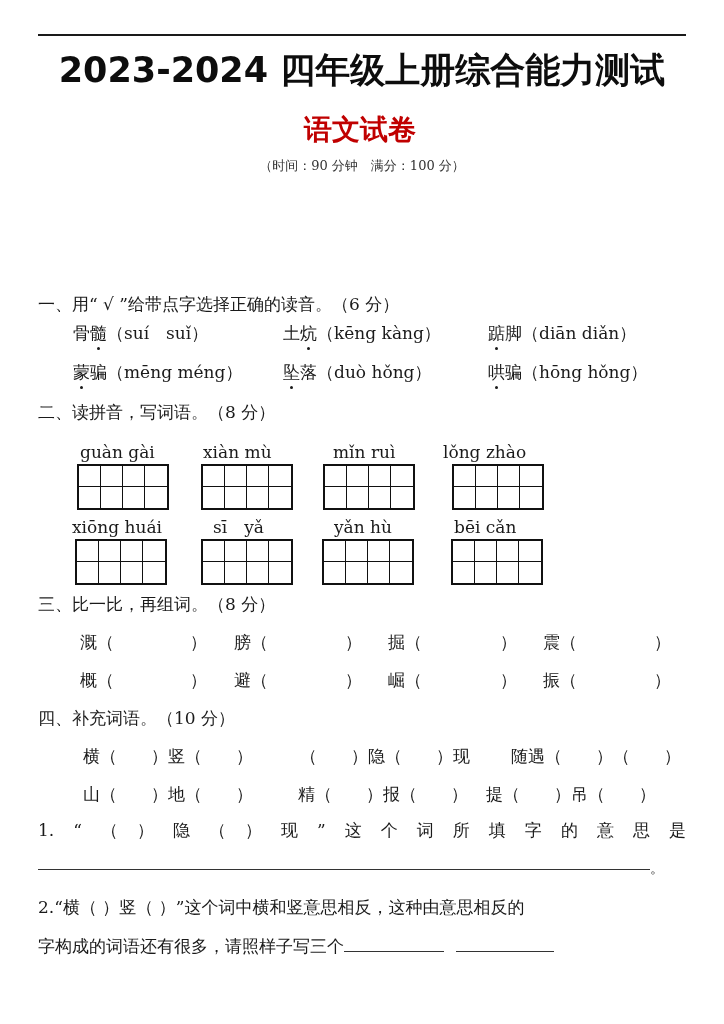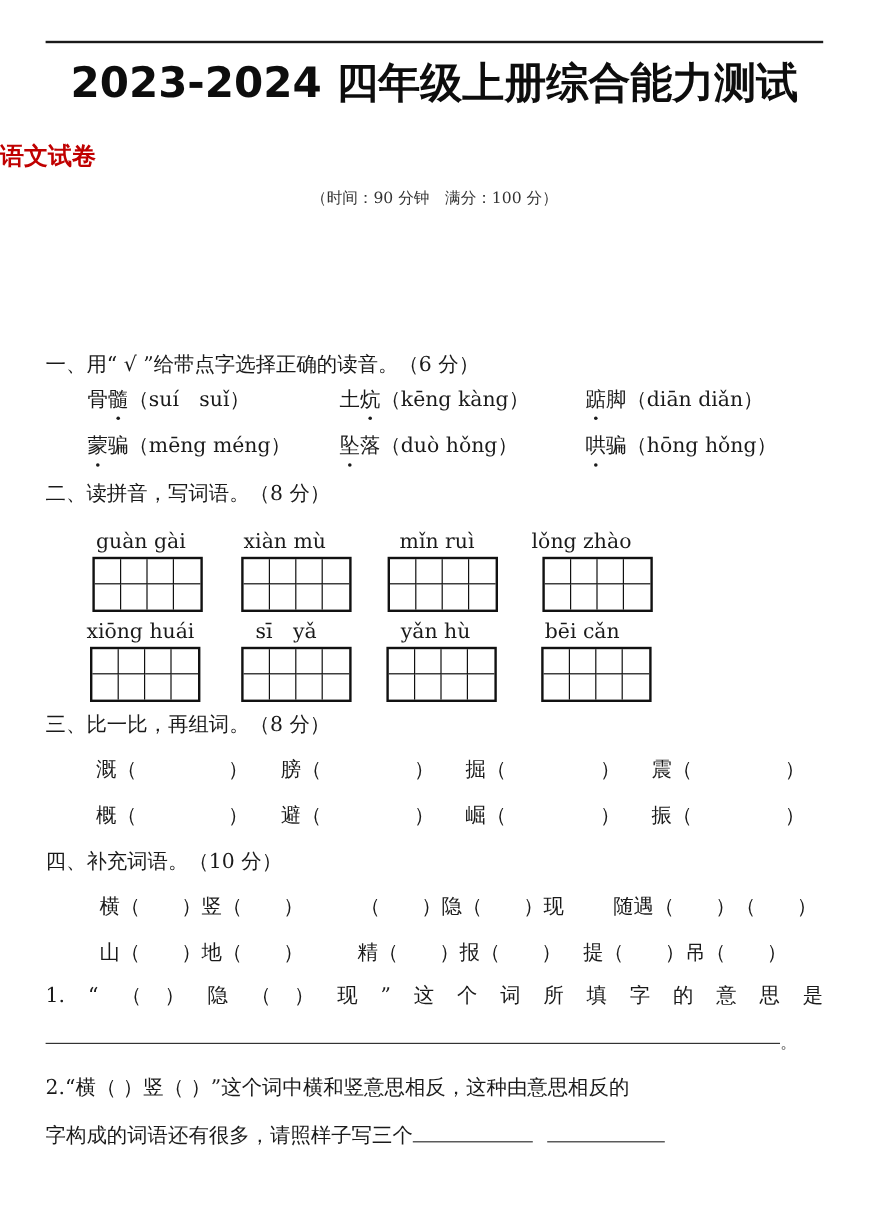--- a/index.html
+++ b/index.html
@@ -8,23 +8,23 @@
     font-family: "DejaVu Serif", "Liberation Serif", serif; color: #1a1a1a;
   }
   .abs { position: absolute; }
   .top-rule { left: 38px; top: 34px; width: 648px; height: 2px; background: #1a1a1a; }
   .main-title {
     left: 0; top: 46px; width: 724px; text-align: center;
     font-family: "DejaVu Sans", "Liberation Sans", sans-serif; font-weight: bold;
     font-size: 35px; line-height: 48px; color: #0d0d0d; letter-spacing: 0px;
   }
   .sub-title {
-    left: 0; top: 110px; width: 720px; text-align: left;
+    left: 0; top: 110px; width: 720px; text-align: center;
     font-family: "DejaVu Sans", "Liberation Sans", sans-serif; font-weight: bold;
-    font-size: 20px; line-height: 40px; color: #c00000;
+    font-size: 28px; line-height: 40px; color: #c00000;
   }
   .exam-info {
     left: 0; top: 156px; width: 724px; text-align: center;
     font-size: 13px; line-height: 20px; color: #333;
   }
   .score-table {
     left: 89px; top: 195px; border-collapse: collapse;
     font-family: "DejaVu Sans", "Liberation Sans", sans-serif; font-size: 12px;
   }
   .score-table td {

